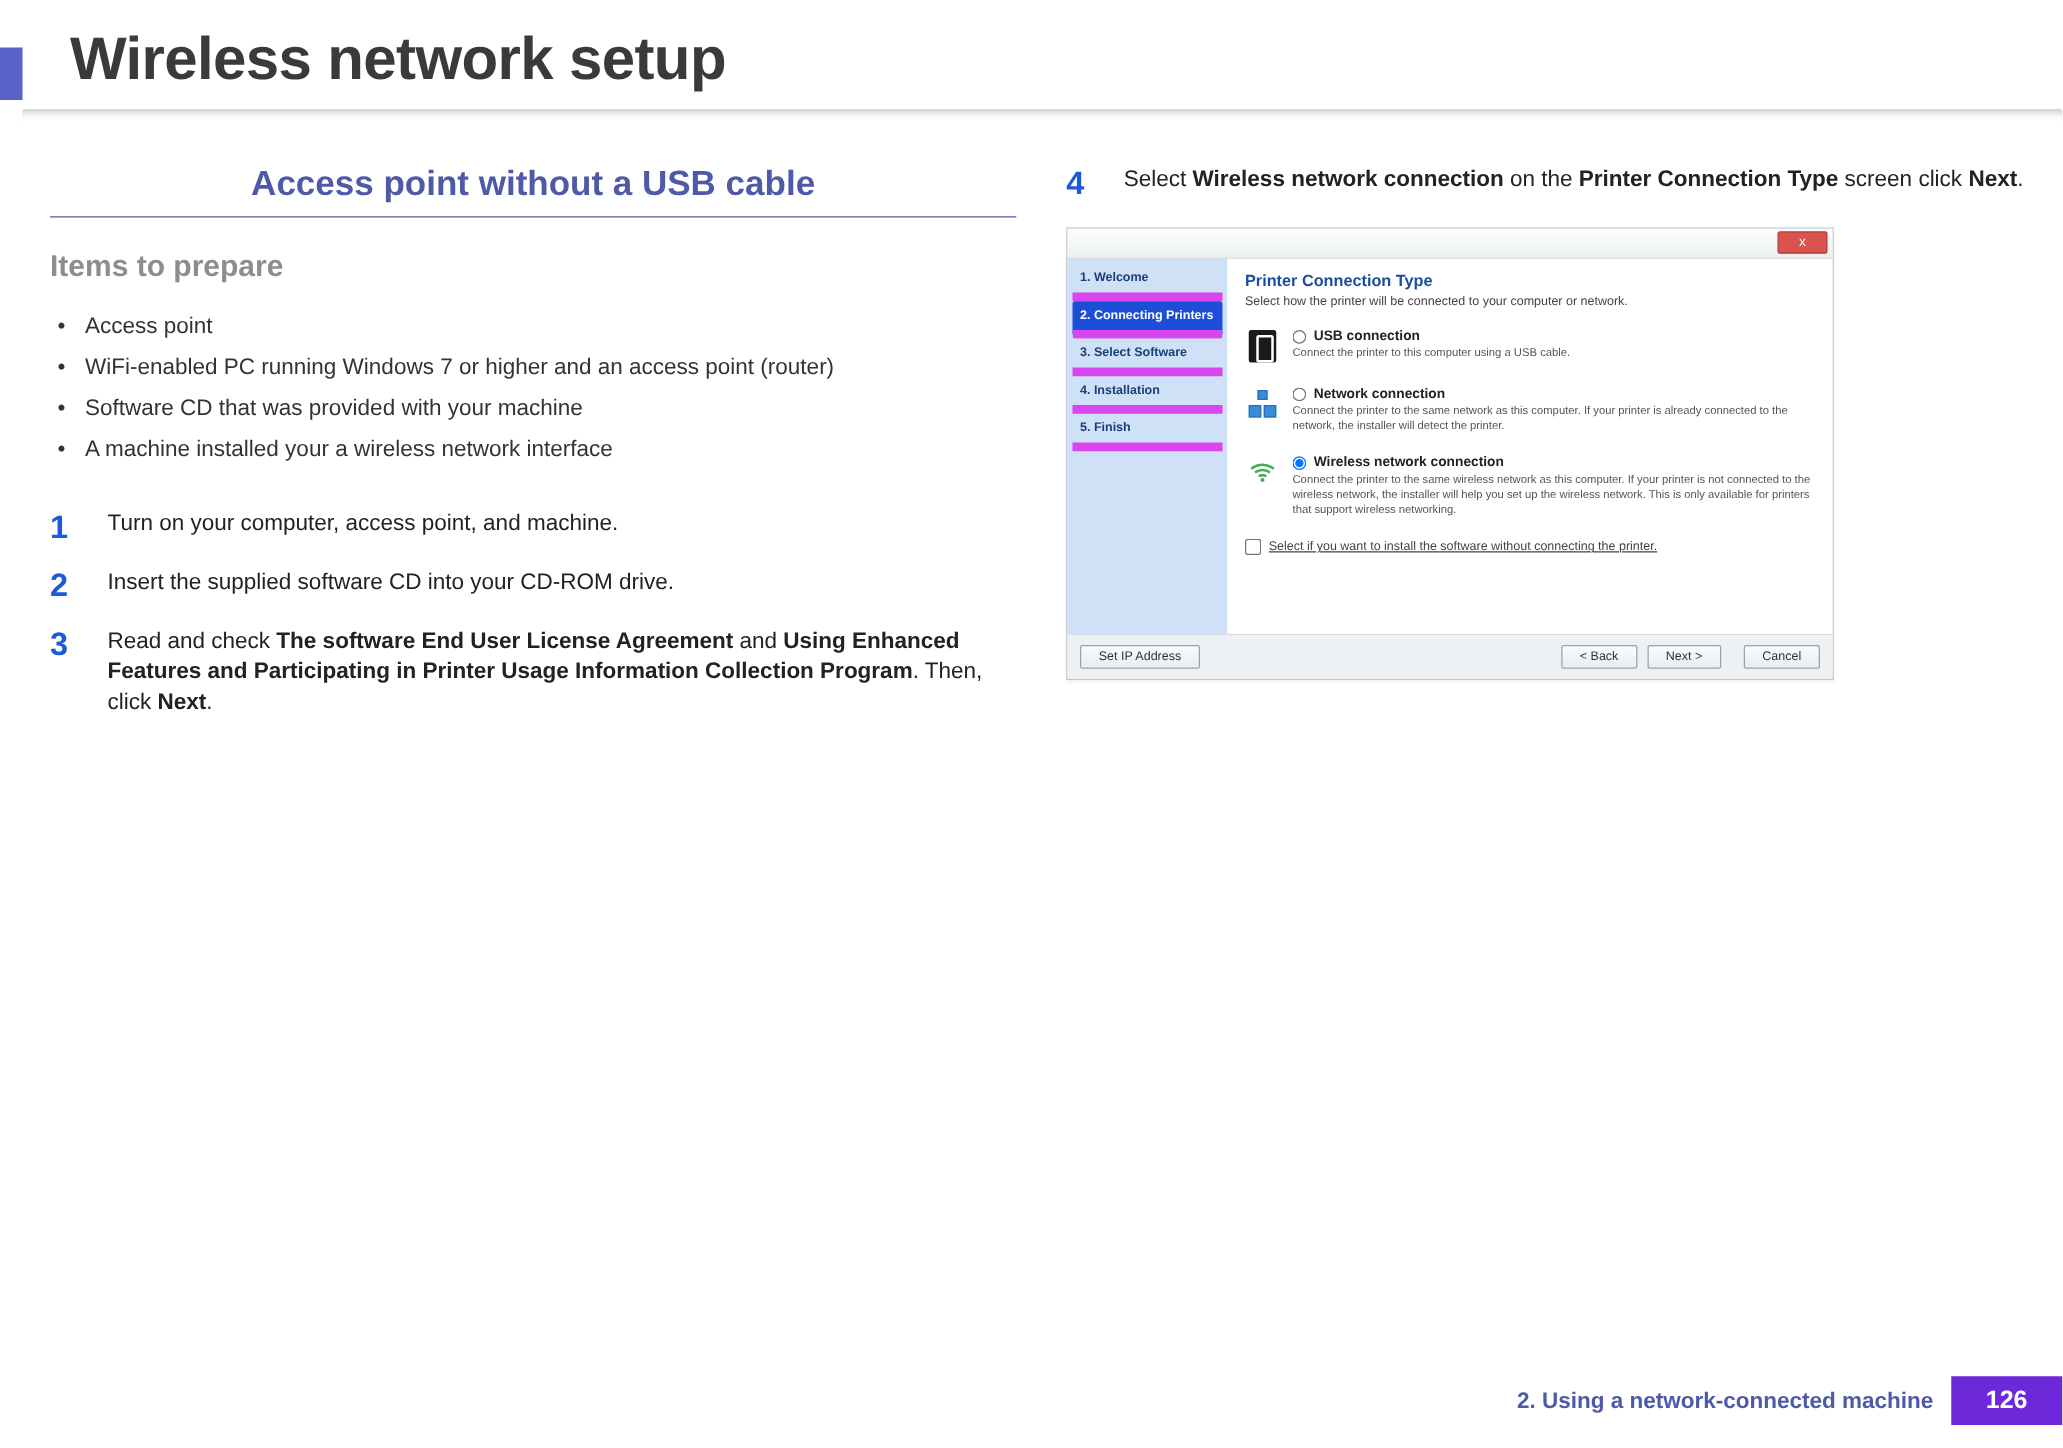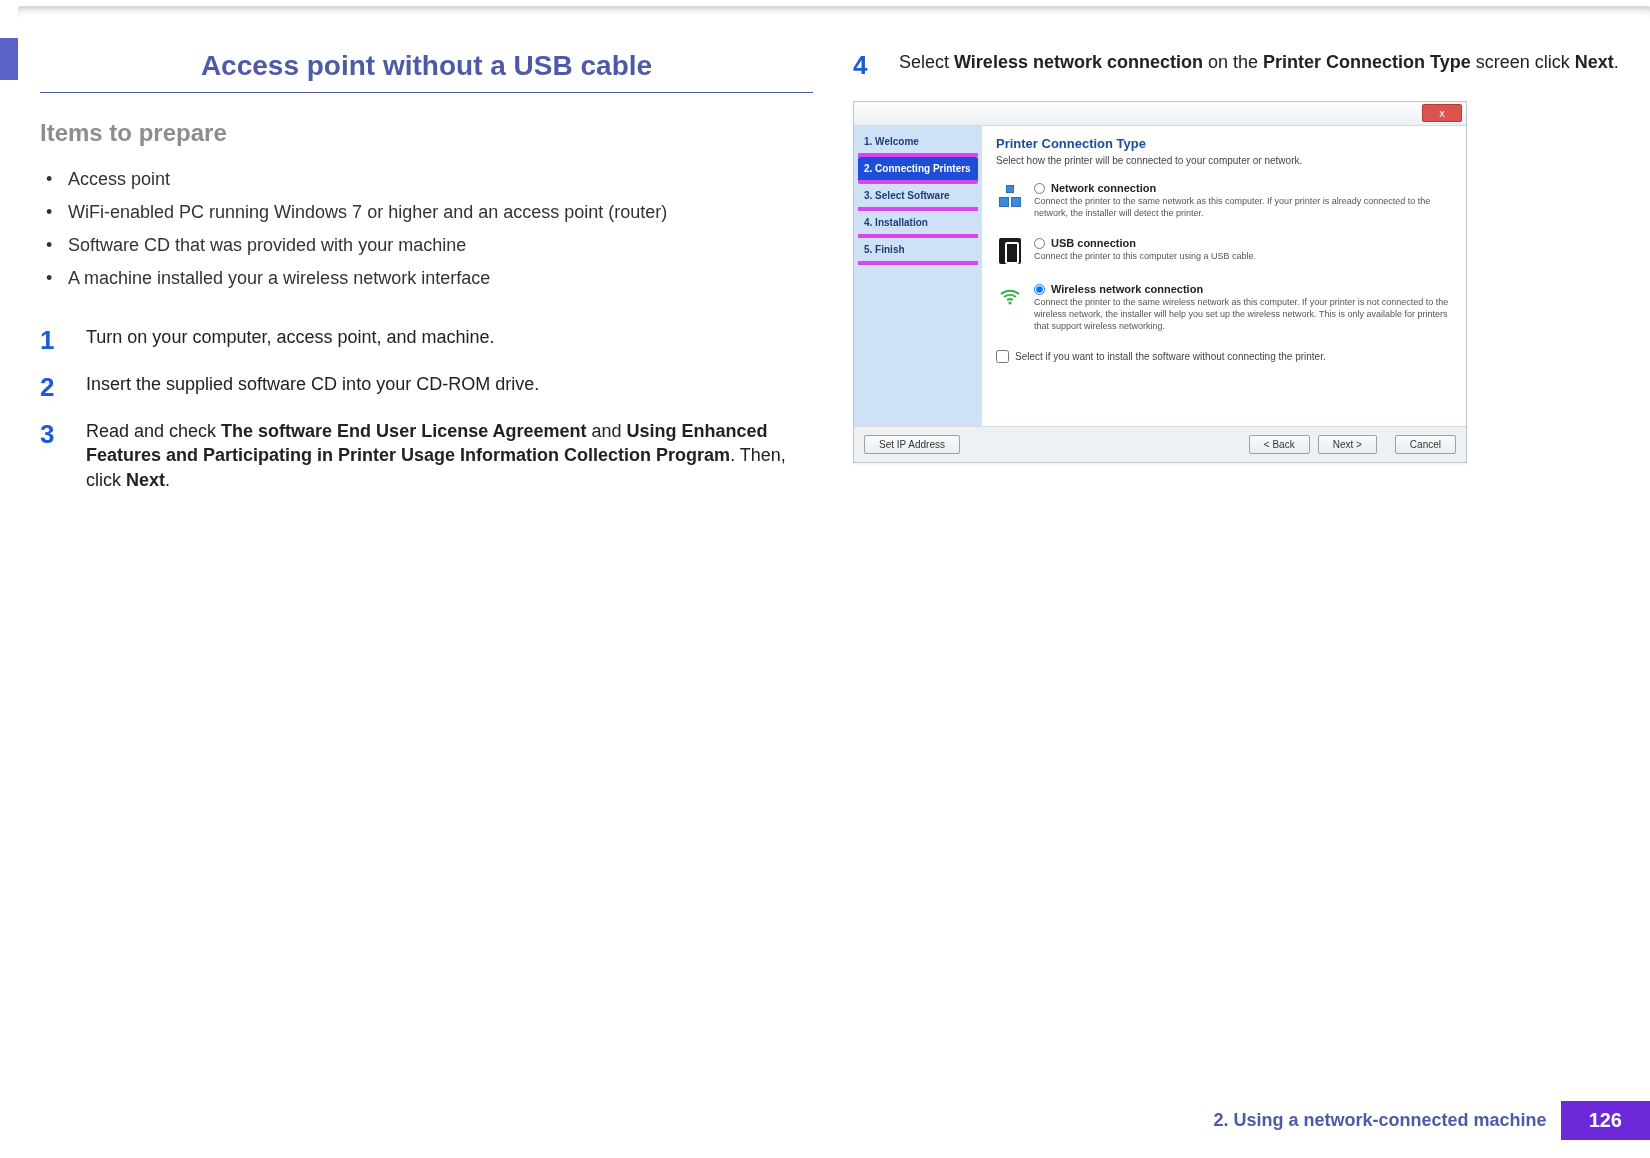--- a/index.html
+++ b/index.html
@@ -34,33 +34,33 @@
   
   .r-step { display: flex; align-items: flex-start; gap: 22px; }
 
   
   .dialog-wrap { margin-top: 20px; width: 614px; }
   .dialog { width: 614px; border: 1px solid #bfc6cc; background: #f6f8fa; box-shadow: 0 2px 2px rgba(0,0,0,.05); }
   .dlg-title { background: linear-gradient(#fdfdfd,#ecf0f2); height: 24px; border-bottom: 1px solid #d5dbe0; position: relative; }
   .dlg-close { position: absolute; right: 4px; top: 2px; width: 40px; height: 18px; background: #d9534f; border: 1px solid #b33b38; border-radius: 2px; color: #fff; font-size: 11px; text-align: center; line-height: 16px; }
   .dlg-body { display: flex; min-height: 300px; }
   .dlg-side { width: 128px; background: #cfe1f6; padding: 4px; }
-  .dlg-side .sitem { font-size: 10px; color: #1a3e78; padding: 6px 6px; border-bottom: 4px solid #d946ef; font-weight: 700; }
+  .dlg-side .sitem { font-size: 10px; color: #1a3e78; padding: 6px 6px; border-bottom: 7px solid #d946ef; font-weight: 700; }
   .dlg-side .sitem.active { background: #1d4ed8; color: #fff; border-radius: 2px; }
   .dlg-main { flex: 1; background: #fff; padding: 10px 12px 6px 14px; }
   .dlg-h { color: #1a4ea0; font-weight: 700; font-size: 13px; margin-bottom: 4px; }
   .dlg-sub { font-size: 10px; color: #444; margin-bottom: 16px; }
   .opt { display: flex; gap: 10px; margin: 12px 0 18px 0; align-items: flex-start; }
   .opt .icon { width: 28px; height: 28px; flex: none; display: flex; align-items: center; justify-content: center; }
   .opt .opt-body { flex: 1; }
   .opt .radio-row { display: flex; align-items: center; gap: 6px; }
   .opt input[type=radio] { width: 11px; height: 11px; }
   .opt .opt-title { font-size: 11px; font-weight: 700; color: #222; }
   .opt .opt-desc { font-size: 9px; color: #555; line-height: 1.3; margin-top: 2px; }
-  .chk-row { display: flex; gap: 6px; align-items: center; font-size: 10px; color: #444; margin-top: 10px; }
+  .chk-row { display: flex; gap: 6px; align-items: center; font-size: 10px; color: #444; margin-top: 10px; text-decoration: underline; }
   .dlg-footer { background: #edf1f4; border-top: 1px solid #d5dbe0; padding: 8px 10px; display: flex; align-items: center; }
   .dlg-footer .spacer { flex: 1; }
   .btn { font-size: 10px; padding: 3px 14px; border: 1px solid #9aa3ab; background: linear-gradient(#fafbfc,#e8edf1); border-radius: 2px; color: #333; }
 
   
   .icon-usb { width: 22px; height: 26px; background: #1a1a1a; border-radius: 2px; position: relative; }
   .icon-usb::after { content: ""; position: absolute; left: 6px; top: 4px; width: 10px; height: 18px; border: 2px solid #fff; border-radius: 2px; }
   .icon-net { width: 26px; height: 22px; position: relative; }
   .icon-net::before, .icon-net::after { content:""; position:absolute; width:8px; height:8px; background:#3b8bd8; border:1px solid #2b6fb2; }
   .icon-net::before { left:2px; top:12px; }
@@ -72,20 +72,21 @@
   .footer { position: absolute; right: 0; bottom: 18px; display: flex; align-items: center; }
   .footer-text { font-size: 18px; font-weight: 700; color: #4e5aa8; padding-right: 14px; }
   .page-num { background: #6d28d9; color: #fff; font-weight: 700; font-size: 20px; padding: 8px 28px; }
 </style>
 </head>
 <body>
 <div class="page">
 
   <div class="titlebar">
     <div class="title-strip"></div>
+    <h1 class="page-title">Wireless network setup</h1>
     <div class="title-rule"></div>
   </div>
 
   <div class="body">
 
     <div class="col">
       <div class="sec-heading">Access point without a USB cable</div>
       <div class="sec-rule"></div>
 
       <div class="sub-heading">Items to prepare</div>
@@ -135,44 +136,44 @@
               <div class="sitem">3. Select Software</div>
               <div class="sitem">4. Installation</div>
               <div class="sitem">5. Finish</div>
             </div>
             <div class="dlg-main">
               <div class="dlg-h">Printer Connection Type</div>
               <div class="dlg-sub">Select how the printer will be connected to your computer or network.</div>
 
               <div class="opt">
                 <div class="icon">
+                    <div class="icon-usb"></div>
+                  </div>
+                <div class="opt-body">
+                  <div class="radio-row">
+                    <input type="radio" name="conn" style="">
+                    <span class="opt-title">USB connection</span>
+                  </div>
+                  <div class="opt-desc">Connect the printer to this computer using a USB cable.</div>
+                </div>
+              </div>
+
+              <div class="opt">
+                <div class="icon">
                     <div class="icon-net">
                       <span class="top"></span>
                     </div>
                   </div>
                 <div class="opt-body">
                   <div class="radio-row">
                     <input type="radio" name="conn" style="">
                     <span class="opt-title">Network connection</span>
                   </div>
                   <div class="opt-desc">Connect the printer to the same network as this computer.
 If your printer is already connected to the network, the installer will detect the printer.</div>
-                </div>
-              </div>
-
-              <div class="opt">
-                <div class="icon">
-                    <div class="icon-usb"></div>
-                  </div>
-                <div class="opt-body">
-                  <div class="radio-row">
-                    <input type="radio" name="conn" style="">
-                    <span class="opt-title">USB connection</span>
-                  </div>
-                  <div class="opt-desc">Connect the printer to this computer using a USB cable.</div>
                 </div>
               </div>
 
               <div class="opt">
                 <div class="icon icon-wifi">
                   <svg viewBox="0 0 24 24">
                       <path fill="none" stroke="#3fae49" stroke-width="2" d="M3 9a14 14 0 0 1 18 0M6 12a10 10 0 0 1 12 0M9 15a6 6 0 0 1 6 0"></path>
                       <circle cx="12" cy="18" r="1.6" fill="#3fae49"></circle>
                     </svg>
                 </div>

